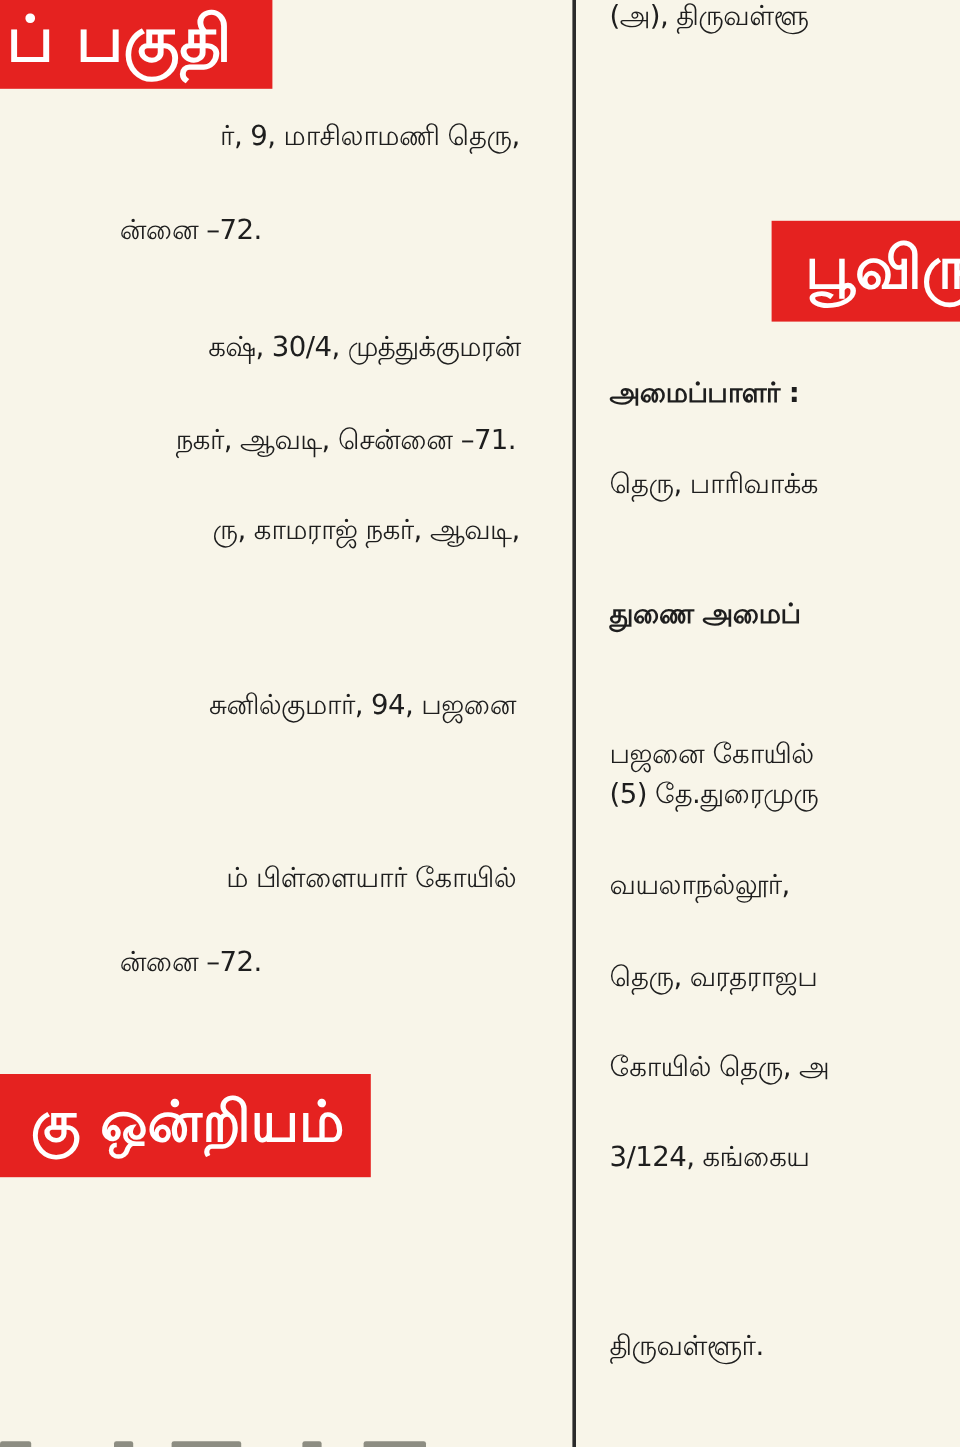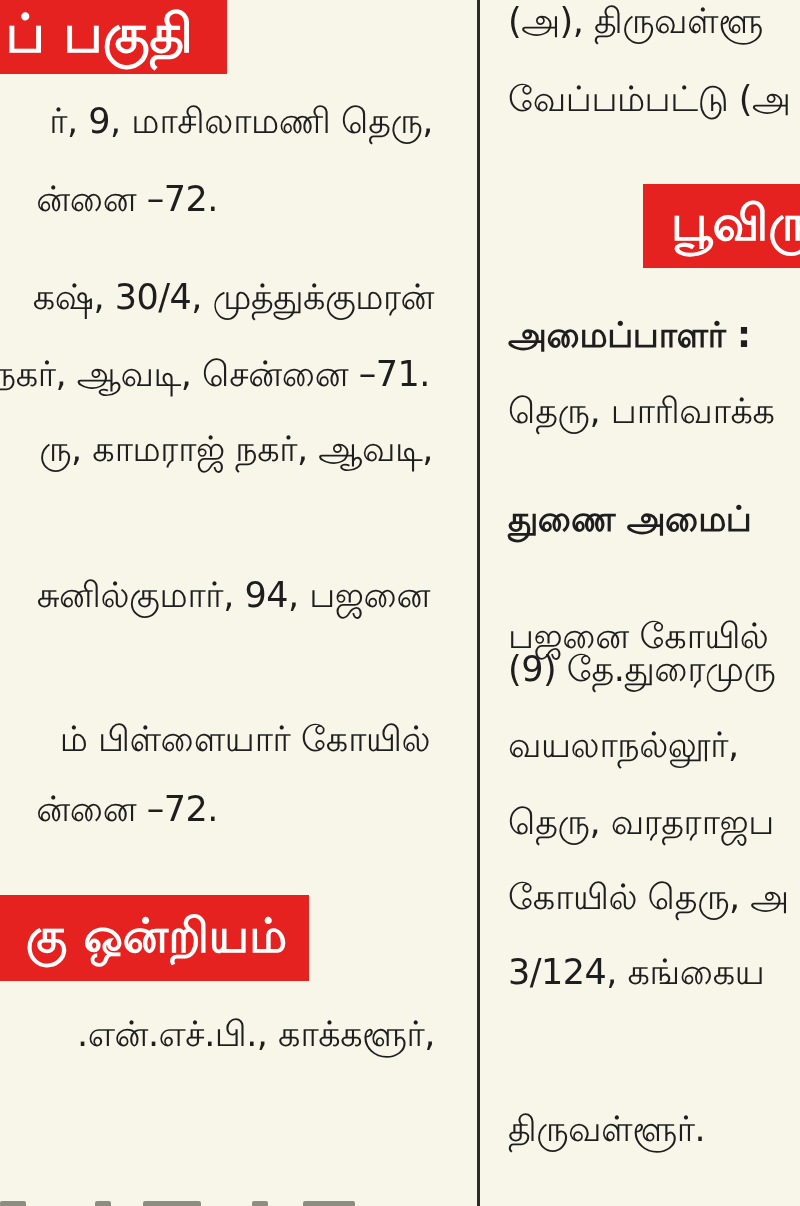--- a/index.html
+++ b/index.html
@@ -14,21 +14,21 @@
   }
   .divider{
     position:absolute;
     top:0;bottom:0;
     width:3px;
     background:#2b2b2b;
   }
   .tline{
     position:absolute;
     white-space:nowrap;
-    font-size:35px;
+    font-size:23px;
     line-height:1.1;
     color:#1e1e1e;
     letter-spacing:-0.5px;
   }
   .tline.bold{font-weight:bold;}
   .banner{
     position:absolute;
     background:#e52220;
     color:#ffffff;
     font-weight:bold;
@@ -63,41 +63,39 @@
   <div class="tline" style="top:355px;right:370px;">நகர், ஆவடி, சென்னை –71.</div>
   <div class="tline" style="top:430px;right:367px;">ரு, காமராஜ் நகர், ஆவடி,</div>
   <div class="tline" style="top:576px;right:370px;">சுனில்குமார், 94, பஜனை</div>
   <div class="tline" style="top:720px;right:370px;">ம் பிள்ளையார் கோயில்</div>
   <div class="tline" style="top:790px;right:582px;">ன்னை –72.</div>
 
   <div class="banner right-align" style="left:-70px;top:895px;width:357px;height:86px;font-size:47px;padding-right:22px;">
     <span>கு ஒன்றியம்</span>
   </div>
 
-  <div class="tline" style="top:1015px;right:365px;">.என்.எச்.பி., காக்களூர்,</div>
 
   <div>
     <div class="frag" style="left:0px;width:26px;"></div>
     <div class="frag" style="left:95px;width:16px;"></div>
     <div class="frag" style="left:143px;width:58px;"></div>
     <div class="frag" style="left:252px;width:16px;"></div>
     <div class="frag" style="left:303px;width:52px;"></div>
   </div>
 
   <div class="tline" style="top:2px;left:508px;">(அ), திருவள்ளூ</div>
-  <div class="tline" style="top:80px;left:508px;">வேப்பம்பட்டு (அ</div>
 
   <div class="banner" style="left:643px;top:184px;width:230px;height:84px;font-size:49px;padding-left:28px;">
     <span>பூவிரு</span>
   </div>
 
   <div class="tline bold" style="top:316px;left:508px;">அமைப்பாளர் :</div>
   <div class="tline" style="top:392px;left:508px;">தெரு, பாரிவாக்க</div>
   <div class="tline bold" style="top:500px;left:508px;">துணை அமைப்</div>
   <div class="tline" style="top:577px;left:508px;margin-top:40px;">பஜனை கோயில்</div>
-  <div class="tline" style="top:650px;left:508px;">(9) தே.துரைமுரு</div>
+  <div class="tline" style="top:650px;left:508px;">(5) தே.துரைமுரு</div>
   <div class="tline" style="top:803px;left:508px;">தெரு, வரதராஜப</div>
   <div class="tline" style="top:726px;left:508px;">வயலாநல்லூர்,</div>
   <div class="tline" style="top:878px;left:508px;">கோயில் தெரு, அ</div>
   <div class="tline" style="top:953px;left:508px;">3/124, கங்கைய</div>
   <div class="tline" style="top:1110px;left:508px;">திருவள்ளூர்.</div>
 
 </div>
 
 </body></html>

